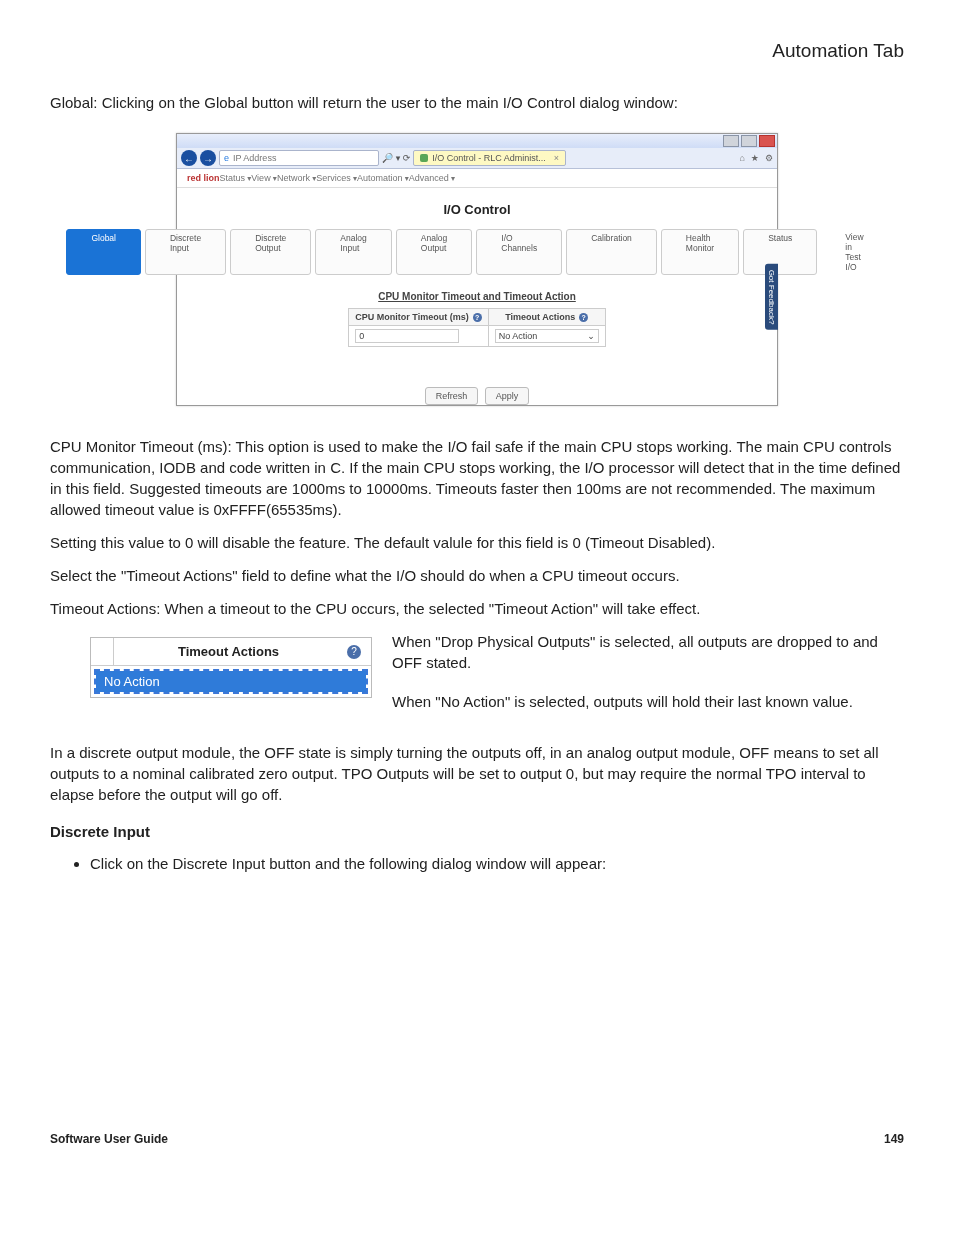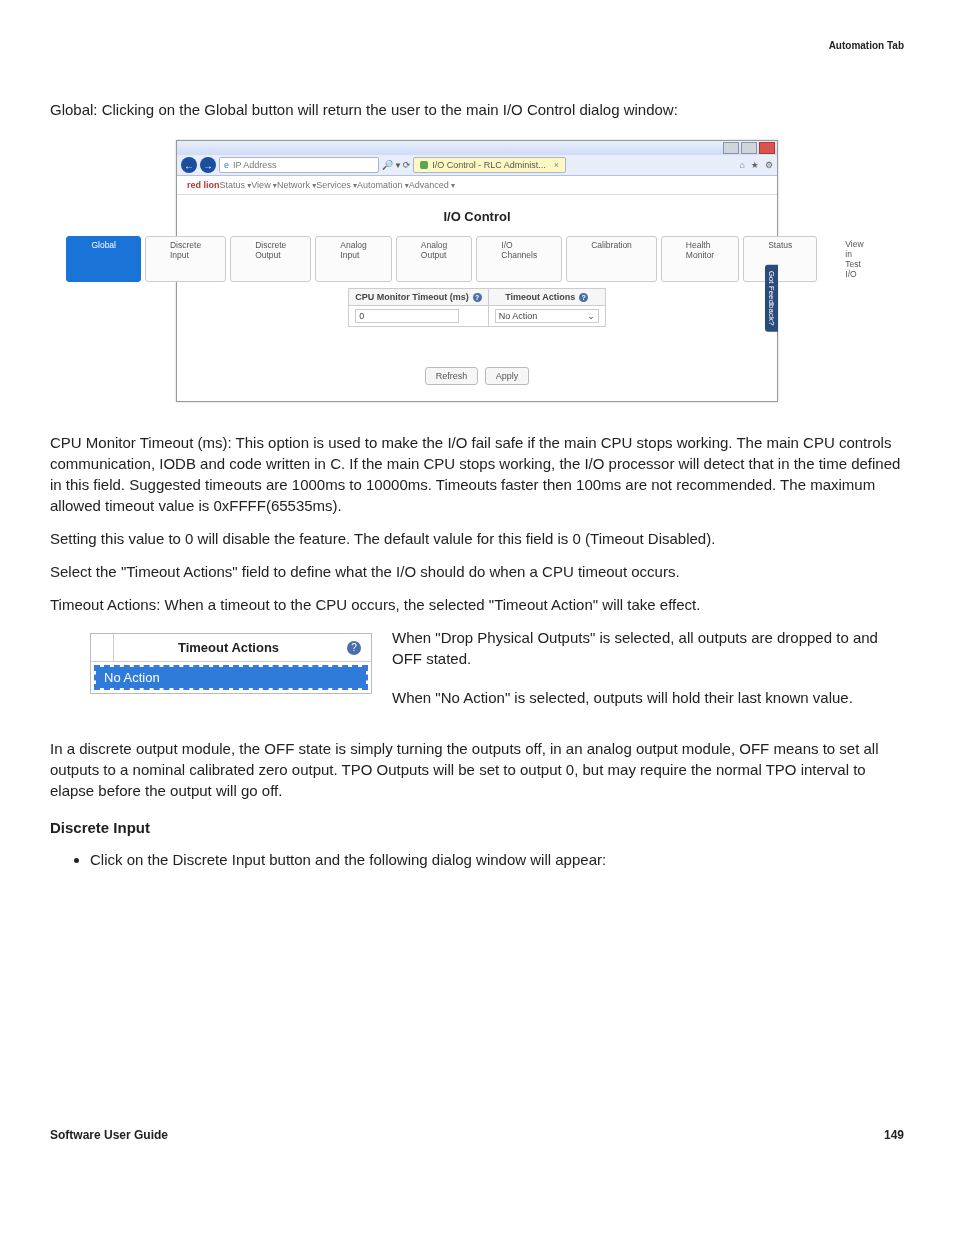--- a/index.html
+++ b/index.html
@@ -7,23 +7,23 @@
     font-size: 15px;
     color: #222;
     margin: 0;
     padding: 40px 50px;
     width: 954px;
     box-sizing: border-box;
     background: #fff;
   }
   .header-right {
     text-align: right;
-    font-weight: bold;
-    font-size: 10px;
-    margin-bottom: 48px;
+    font-weight: normal;
+    font-size: 19px;
+    margin-bottom: 30px;
   }
   .body-text { line-height: 1.4; margin: 12px 0; }
   .bold { font-weight: normal; }
   .section-heading { font-weight: bold; margin-top: 18px; }
 
   
   .shot {
     border: 1px solid #999;
     width: 600px;
     margin: 20px auto 30px auto;
@@ -73,21 +73,21 @@
   .form-table td input,.form-table td .select{
     width:96px;font-size:9px;border:1px solid #ccc;padding:1px 3px;background:#fff;color:#444;
   }
   .form-table td .select{display:flex;justify-content:space-between;align-items:center;}
   .help-dot{display:inline-block;width:9px;height:9px;border-radius:50%;background:#4a6ea9;color:#fff;font-size:7px;text-align:center;line-height:9px;margin-left:4px;}
   .feedback-tab{
     position:absolute; right:-1px; top:50%; transform:translateY(-50%);
     writing-mode:vertical-rl; background:#2a4b7c;color:#fff;font-size:8px;padding:6px 2px;border-radius:3px 0 0 3px;
   }
   .shot-inner{position:relative;}
-  .btn-row{ text-align:center;padding:40px 0 16px;}
+  .btn-row{ text-align:center;padding:40px 0 0;}
   .btn-row button{font-size:9px;border:1px solid #bbb;background:#f6f6f6;border-radius:3px;padding:3px 10px;margin:0 2px;color:#555;}
 
   
   .shot2 {
     border:1px solid #bbb; width:280px; font-size:13px; margin:6px 0 10px 40px;
   }
   .shot2 .hdr{ display:flex;align-items:center;border-bottom:1px solid #ccc;}
   .shot2 .hdr .grip{width:22px;align-self:stretch;border-right:1px solid #ccc;}
   .shot2 .hdr .lbl{flex:1;text-align:center;font-weight:bold;padding:6px 0;font-size:13px;}
   .shot2 .hdr .help-dot{margin-right:10px;width:14px;height:14px;line-height:14px;font-size:10px;}
@@ -156,20 +156,21 @@
       <span class="io-tab">Discrete Input</span>
       <span class="io-tab">Discrete Output</span>
       <span class="io-tab">Analog Input</span>
       <span class="io-tab">Analog Output</span>
       <span class="io-tab">I/O Channels</span>
       <span class="io-tab">Calibration</span>
       <span class="io-tab">Health Monitor</span>
       <span class="io-tab">Status</span>
       <span class="io-tab plain">View in Test I/O</span>
     </div>
+    <div class="section-title">CPU Monitor Timeout and Timeout Action</div>
     <div class="form-row">
       <table class="form-table">
         <tbody>
             <tr>
           <th><span>CPU Monitor Timeout (ms)</span><span class="help-dot">?</span></th>
           <th><span>Timeout Actions</span><span class="help-dot">?</span></th>
         </tr>
         <tr>
           <td><input value="0" style=""></td>
           <td>

